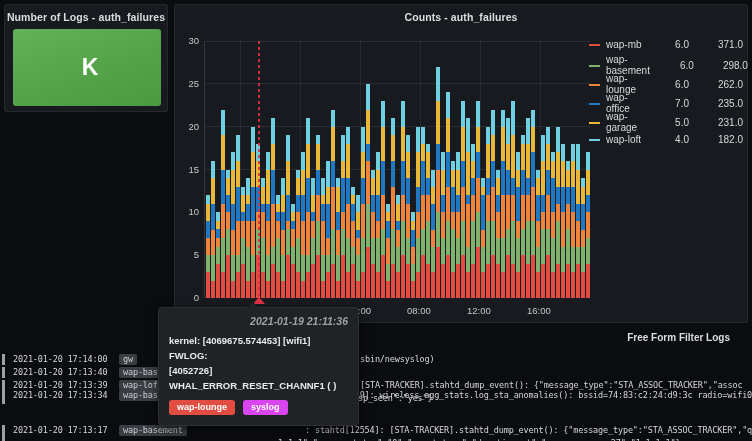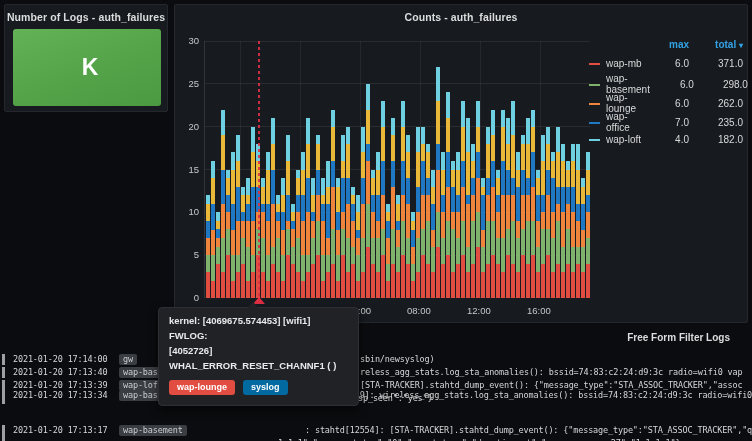--- a/index.html
+++ b/index.html
@@ -712,26 +712,20 @@
     </div>
   <div id="xlabels">
       <div class="xlabel" style="left: 47.035px;">20:00</div>
       <div class="xlabel" style="left: 107.095px;">00:00</div>
       <div class="xlabel" style="left: 167.155px;">04:00</div>
       <div class="xlabel" style="left: 226.83px;">08:00</div>
       <div class="xlabel" style="left: 286.89px;">12:00</div>
       <div class="xlabel" style="left: 346.95px;">16:00</div>
     </div>
   <div id="legend">
-      <div class="legend-row legend-header">
-        <span></span>
-        <span></span>
-        <span class="num">max</span>
-        <span class="num"><span>total </span><span class="sort-caret">▾</span></span>
-      </div>
       <div class="legend-row">
         <span class="legend-dash" style="background: rgb(226, 77, 66);"></span>
         <span>wap-mb</span>
         <span class="num">6.0</span>
         <span class="num">371.0</span>
       </div>
       <div class="legend-row">
         <span class="legend-dash" style="background: rgb(126, 178, 109);"></span>
         <span>wap-basement</span>
         <span class="num">6.0</span>
@@ -741,43 +735,50 @@
         <span class="legend-dash" style="background: rgb(239, 132, 60);"></span>
         <span>wap-lounge</span>
         <span class="num">6.0</span>
         <span class="num">262.0</span>
       </div>
       <div class="legend-row">
         <span class="legend-dash" style="background: rgb(31, 120, 193);"></span>
         <span>wap-office</span>
         <span class="num">7.0</span>
         <span class="num">235.0</span>
+      </div>
+      <div class="legend-row">
+        <span class="legend-dash" style="background: rgb(234, 184, 57);"></span>
+        <span>wap-garage</span>
+        <span class="num">5.0</span>
+        <span class="num">231.0</span>
       </div>
       <div class="legend-row">
         <span class="legend-dash" style="background: rgb(110, 208, 224);"></span>
         <span>wap-loft</span>
         <span class="num">4.0</span>
         <span class="num">182.0</span>
       </div>
     </div>
 </div>
 
 <div id="logs-title">Free Form Filter Logs</div>
 <div id="log-rows">
     <div class="log-row" style="top: 353px; height: 13px;"><div class="log-bar" style="height: 11px;"></div><span class="log-ts">2021-01-20 17:14:00</span><span class="log-host">gw</span><span class="log-frag" style="left: 360px; top: 0px;">sbin/newsyslog)</span></div>
-    <div class="log-row" style="top: 366px; height: 13px;"><div class="log-bar" style="height: 11px;"></div><span class="log-ts">2021-01-20 17:13:40</span><span class="log-host">wap-basement</span><span class="log-frag" style="left: 360px; top: 0px;">reless_agg_stats.log_sta_anomalies(): bssid=74:83:c2:24:d9:3c radio=wifi0 vap</span></div>
+    <div class="log-row" style="top: 366px; height: 13px;"><div class="log-bar" style="height: 11px;"></div><span class="log-ts">2021-01-20 17:13:40</span><span class="log-host">wap-basement</span></div>
     <div class="log-row" style="top: 379px; height: 26px;"><div class="log-bar" style="height: 24px;"></div><span class="log-ts">2021-01-20 17:13:39</span><span class="log-host">wap-loft</span><span class="log-frag" style="left: 360px; top: 0px;">[STA-TRACKER].stahtd_dump_event(): {"message_type":"STA_ASSOC_TRACKER","assoc</span><span class="log-frag" style="left: 358px; top: 13px;">sp_seen":"yes"}</span></div>
     <div class="log-row" style="top: 389px; height: 13px;"><div class="log-bar" style="height: 11px;"></div><span class="log-ts">2021-01-20 17:13:34</span><span class="log-host">wap-basement</span><span class="log-frag" style="left: 305px; top: 0px;">: mcad[12549]: wireless_agg_stats.log_sta_anomalies(): bssid=74:83:c2:24:d9:3c radio=wifi0 vap</span></div>
     <div class="log-row" style="top: 424px; height: 26px;"><div class="log-bar" style="height: 24px;"></div><span class="log-ts">2021-01-20 17:13:17</span><span class="log-host">wap-basement</span><span class="log-frag" style="left: 305px; top: 0px;">: stahtd[12554]: [STA-TRACKER].stahtd_dump_event(): {"message_type":"STA_ASSOC_TRACKER","query</span><span class="log-frag" style="left: 278px; top: 13px;">1.1.1","assoc_status":"0","event_type":"dns_timeout","query_server_27":"1.1.1.1"}</span></div>
   </div>
 
 <div id="tooltip">
   <div id="tooltip-caret"></div>
+  <div id="tooltip-time">2021-01-19 21:11:36</div>
   <div id="tooltip-msg">
       <div>kernel: [4069675.574453] [wifi1] FWLOG:</div>
       <div>[4052726]</div>
       <div>WHAL_ERROR_RESET_CHANNF1 ( )</div>
     </div>
   <div id="tooltip-tags">
       <span class="tag-pill" style="background: rgb(226, 77, 66);">wap-lounge</span>
-      <span class="tag-pill" style="background: #0369a1; text-align: center;">syslog</span>
+      <span class="tag-pill" style="background: #d946ef; text-align: center;">syslog</span>
     </div>
 </div>
 
 </body></html>

